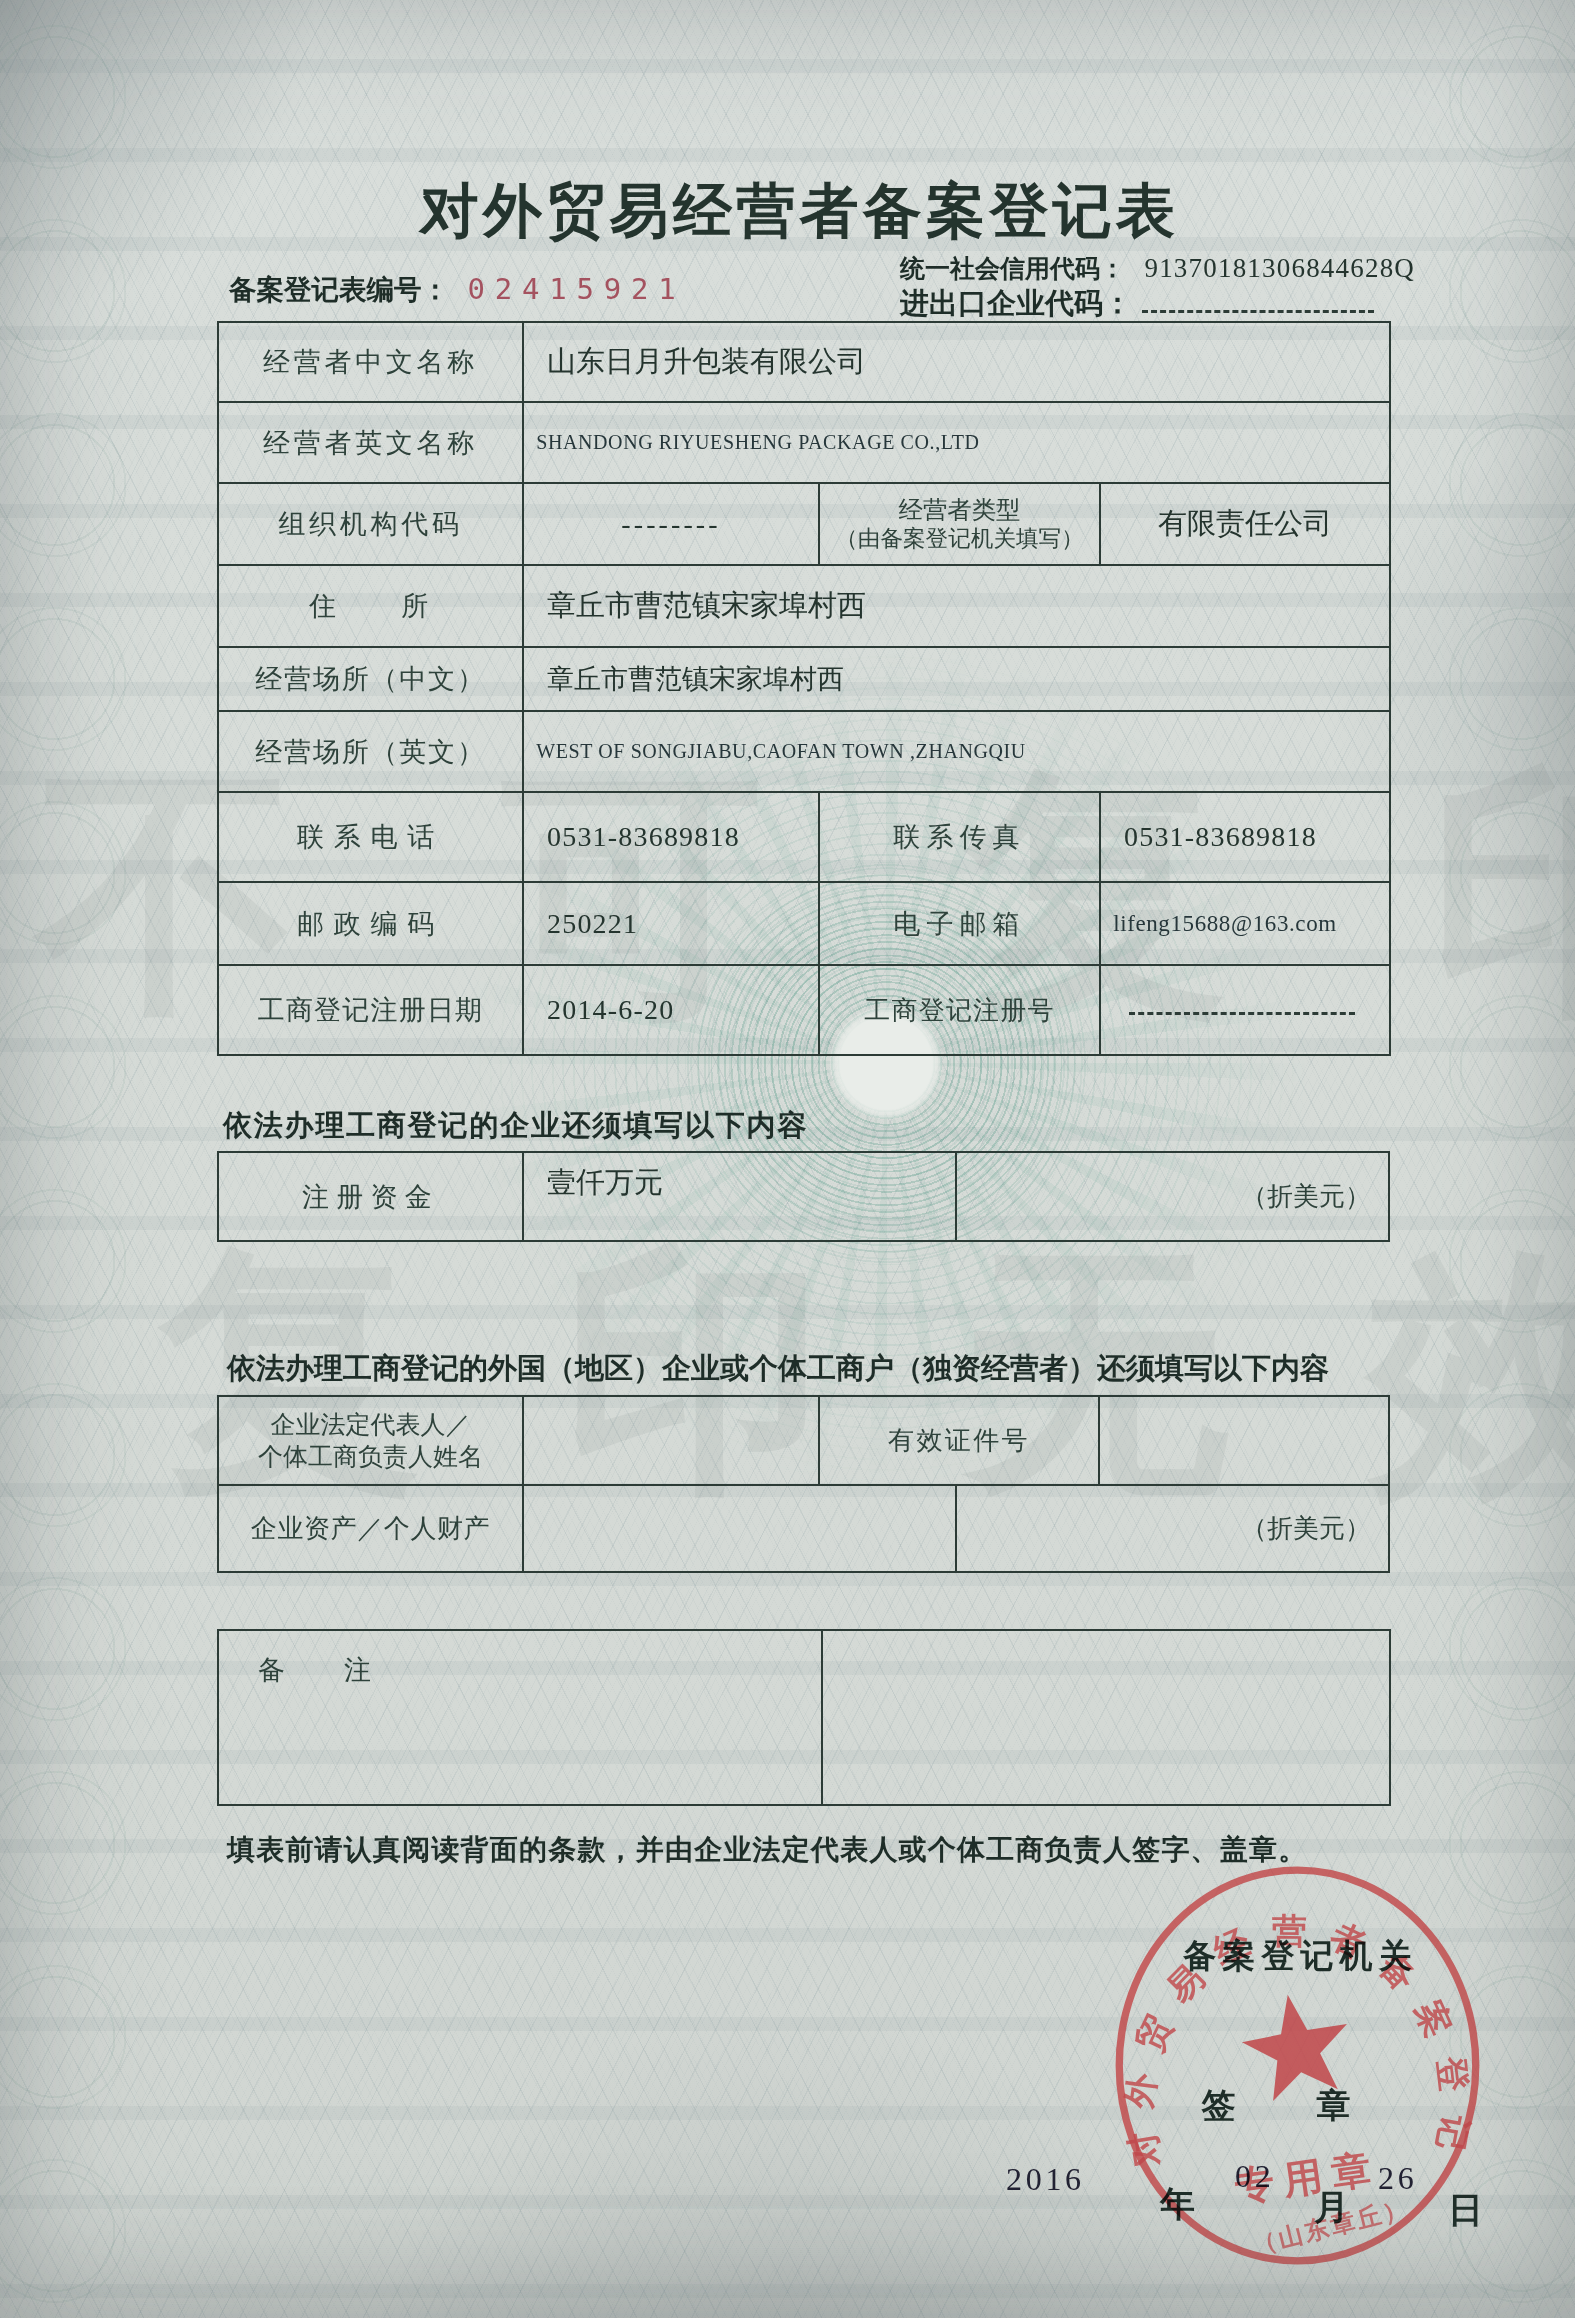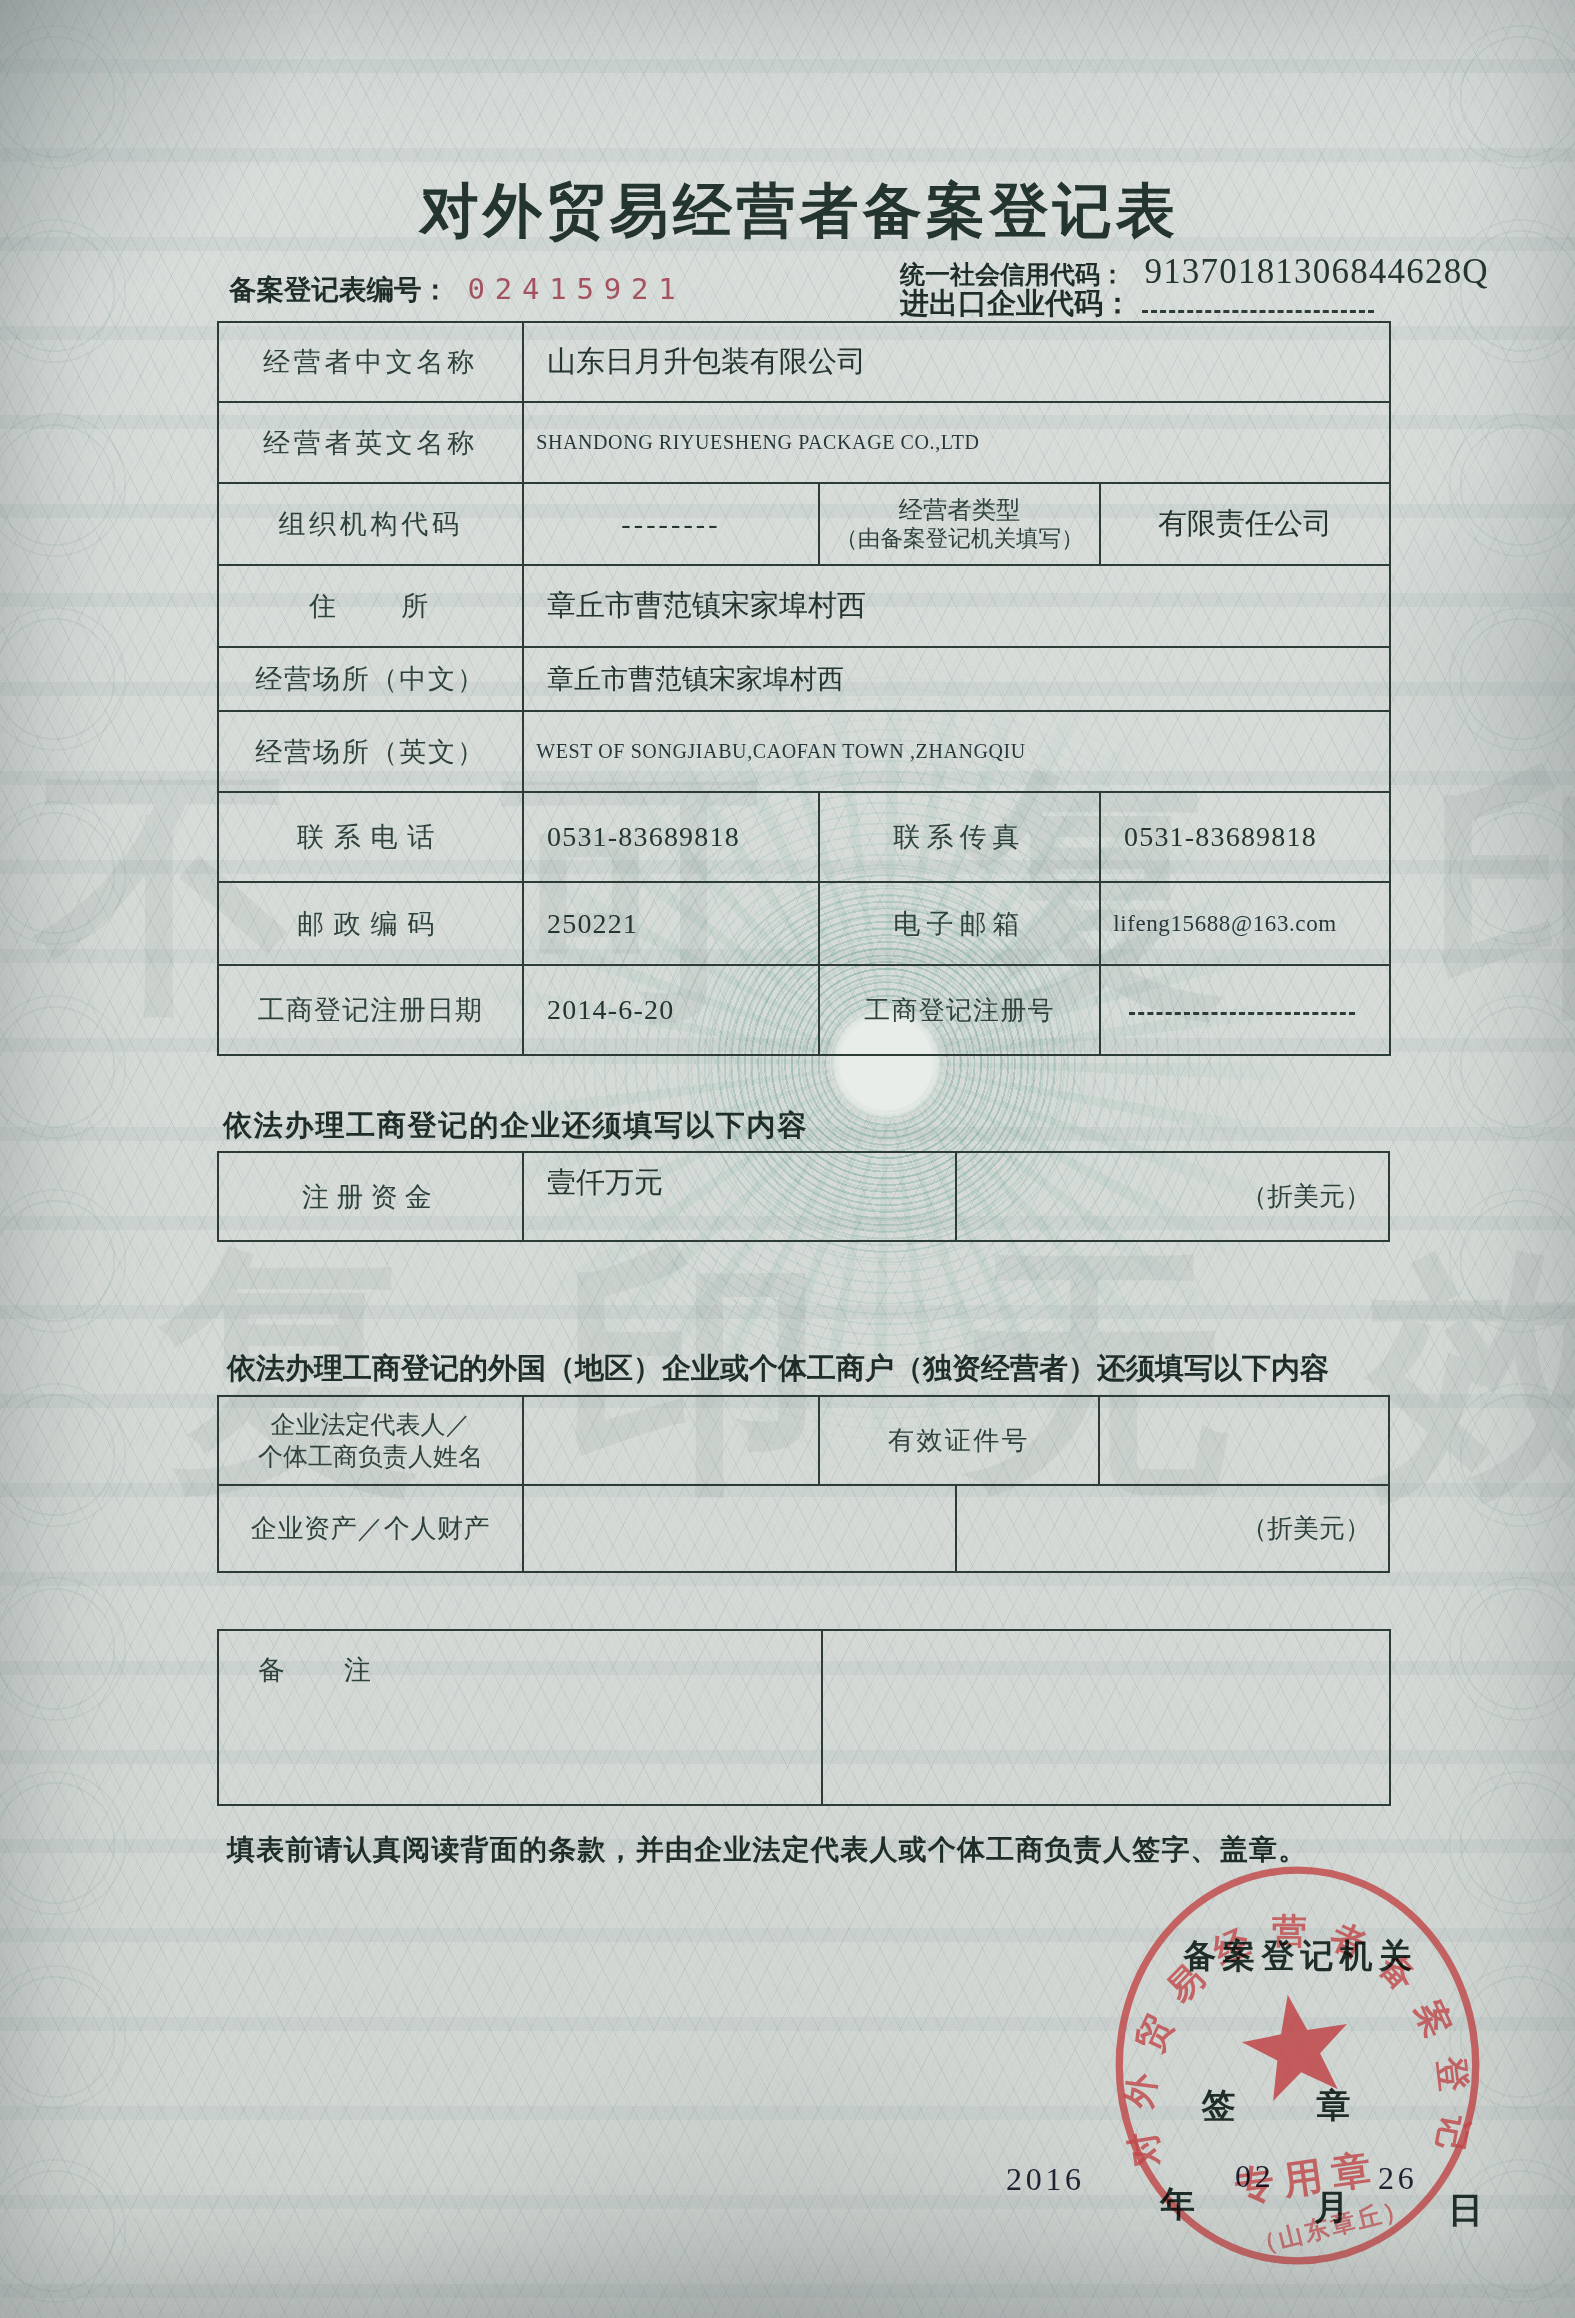--- a/index.html
+++ b/index.html
@@ -41,21 +41,21 @@
       font-family:"DejaVu Sans","Liberation Sans",sans-serif;font-weight:900;white-space:nowrap;}
   .vignette{position:absolute;inset:0;z-index:9;pointer-events:none;
       box-shadow:inset 0 0 159px rgba(88,98,102,.28), inset 0 -37px 98px rgba(88,98,102,.18);}
   
   .content{position:absolute;inset:0;z-index:5;}
   .abs{position:absolute;padding-left:12px;}
   .hei{font-family:"DejaVu Sans","Liberation Sans",sans-serif;font-weight:700;color:#1e2d28;}
   .title{font-size:59px;letter-spacing:4.3px;font-weight:900;width:100%;text-align:center;}
   .lblline{font-size:27.5px;}
   .redno{color:#a4525f;font-size:29px;letter-spacing:9.8px;font-family:"DejaVu Sans Mono","Liberation Mono",monospace;}
-  .codeval{font-size:35px;letter-spacing:1.2px;}
+  .codeval{font-size:27px;letter-spacing:1.2px;}
   .dashline{display:inline-block;border-bottom:3.1px dashed #2c3b36;height:24.4px;}
   table{border-collapse:collapse;table-layout:fixed;background:transparent;}
   td{border:2.4px solid #2c3b36;padding:0;vertical-align:middle;overflow:hidden;}
   .lbl{text-align:center;font-size:27px;letter-spacing:3.7px;color:#2e423b;}
   .lbl2{text-align:center;font-size:24.4px;color:#2e423b;line-height:1.25;}
   .val{font-size:29px;padding-left:23px;color:#24342e;}
   .vale{font-size:20px;padding-left:12.2px;letter-spacing:0.6px;color:#26363a;}
   .valn{font-size:28px;padding-left:23px;letter-spacing:1.2px;}
   .sect{font-size:29px;letter-spacing:1.8px;}
   .usd{text-align:right;padding-right:17px;font-size:26px;color:#2e423b;}

